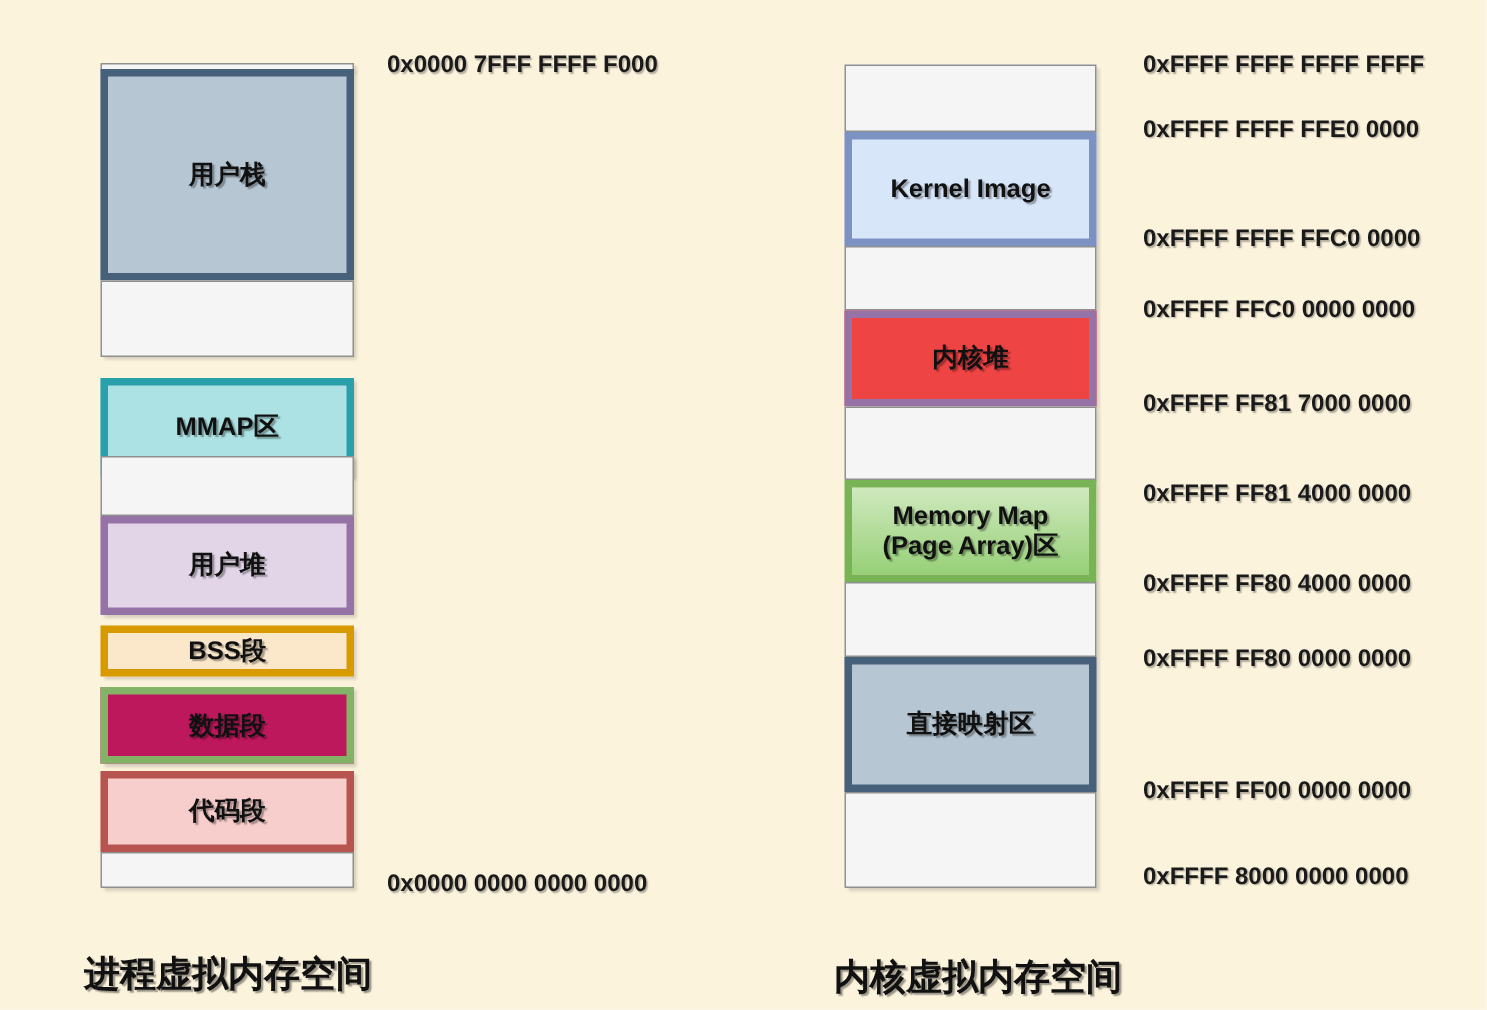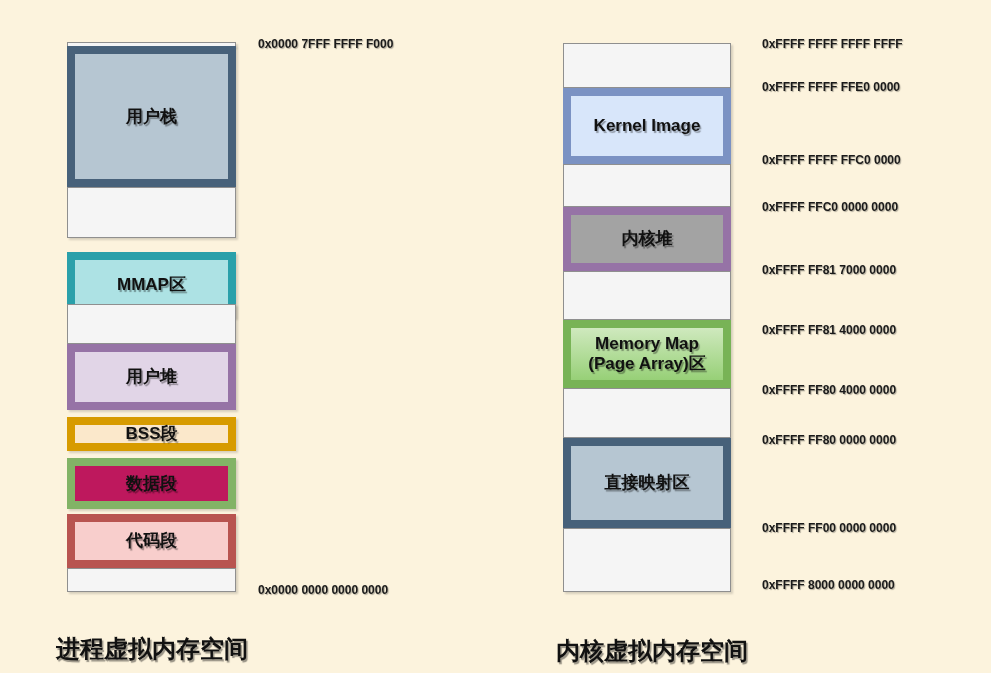--- a/index.html
+++ b/index.html
@@ -8,21 +8,21 @@
     position: relative;
     width: 991px;
     height: 673px;
     overflow: hidden;
     background: #FCF3DD;
   }
   
   .seg {
     position: absolute;
     box-sizing: border-box;
-    border: 8px solid #ec4899;
+    border: 5px solid #ec4899;
     display: flex;
     align-items: center;
     justify-content: center;
     box-shadow: 2px 2px 2px rgba(0,0,0,0.15);
   }
   .seg.empty { border-width: 1px; }
   .lcol { left: 67px;  width: 169px; }
   .rcol { left: 563px; width: 168px; }
   .seg-label {
     font-size: 17px;
@@ -50,21 +50,21 @@
   .r2 { top: 164px; height: 43px; }
   .r3 { top: 207px; height: 64px; }
   .r4 { top: 271px; height: 49px; }
   .r5 { top: 320px; height: 68px; }
   .r6 { top: 388px; height: 50px; }
   .r7 { top: 438px; height: 90px; }
   .r8 { top: 528px; height: 64px; }
   
   .addr {
     position: absolute;
-    font-size: 12px;
+    font-size: 16px;
     font-weight: bold;
     color: #1a1a1a;
     line-height: 18px;
     white-space: nowrap;
     text-shadow: 1px 1px 1px rgba(0,0,0,0.3);
   }
   .addr-left  { left: 258px; }
   .addr-right { left: 762px; }
   .a-top      { top: 35px;  }
   .a-bottom   { top: 581px; }
@@ -121,21 +121,21 @@
   <div class="addr addr-left a-top">0x0000 7FFF FFFF F000</div>
   <div class="addr addr-left a-bottom">0x0000 0000 0000 0000</div>
 
   <div class="diagram-title title-left">进程虚拟内存空间</div>
 
   <div class="seg rcol r0 empty" style="background: rgb(245, 245, 245); border-color: rgb(143, 143, 143);"></div>
   <div class="seg rcol r1" style="background: rgb(216, 230, 250); border-color: rgb(123, 146, 195);">
     <span class="seg-label">Kernel Image</span>
   </div>
   <div class="seg rcol r2 empty" style="background: rgb(245, 245, 245); border-color: rgb(143, 143, 143);"></div>
-  <div class="seg rcol r3" style="background: #a3a3a3; border-color: rgb(150, 115, 166);">
+  <div class="seg rcol r3" style="background: #ef4444; border-color: rgb(150, 115, 166);">
     <span class="seg-label">内核堆</span>
   </div>
   <div class="seg rcol r4 empty" style="background: rgb(245, 245, 245); border-color: rgb(143, 143, 143);"></div>
   <div class="seg rcol r5" style="background: linear-gradient(rgb(207, 233, 190), rgb(151, 208, 119)); border-color: rgb(120, 179, 86);">
     <span class="seg-label">Memory Map
 (Page Array)区</span>
   </div>
   <div class="seg rcol r6 empty" style="background: rgb(245, 245, 245); border-color: rgb(143, 143, 143);"></div>
   <div class="seg rcol r7" style="background: rgb(182, 198, 210); border-color: rgb(71, 97, 122);">
     <span class="seg-label">直接映射区</span>

